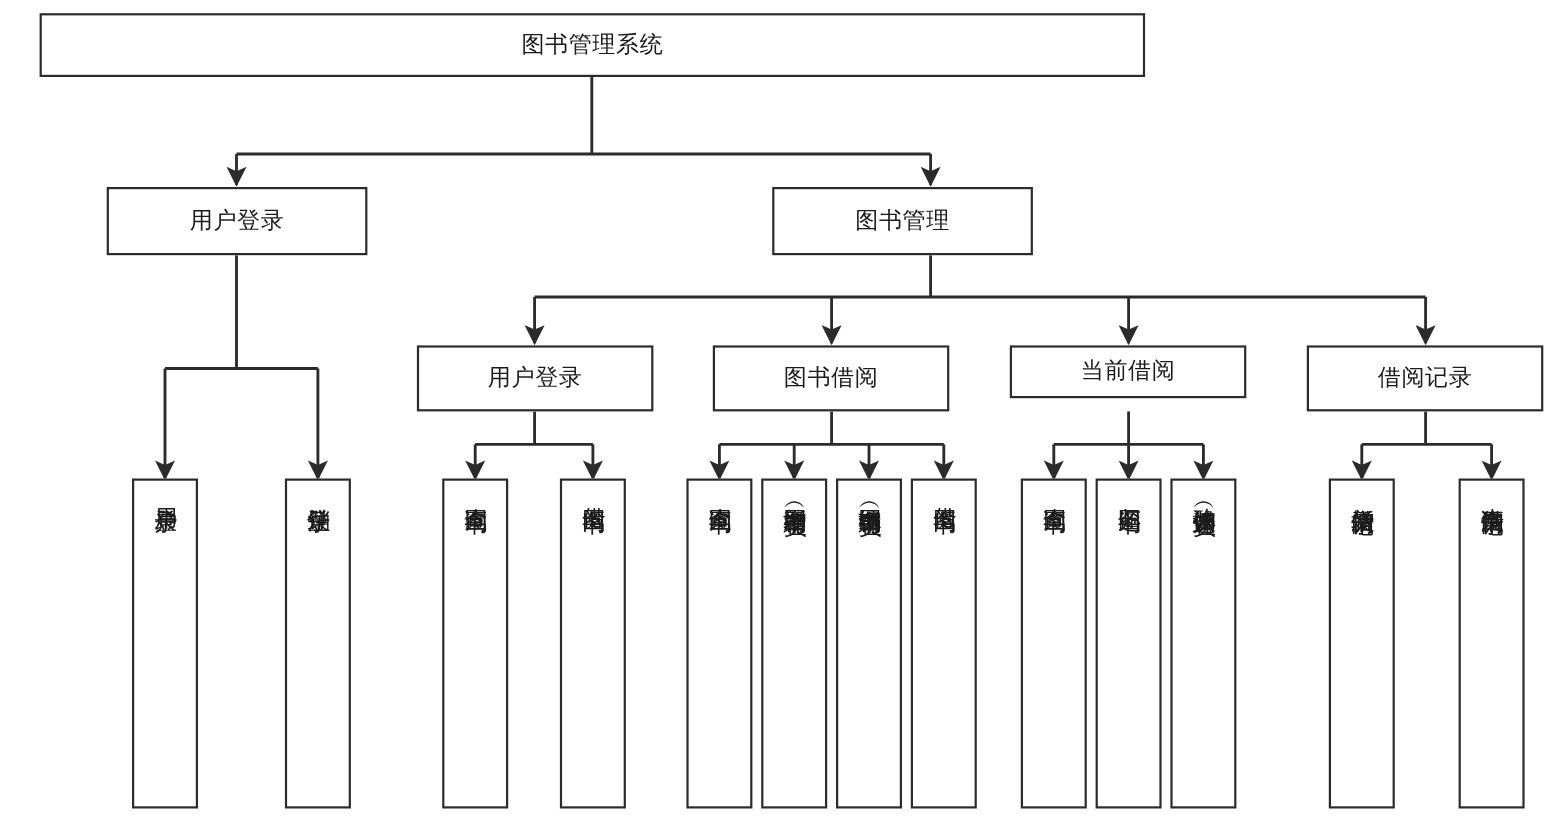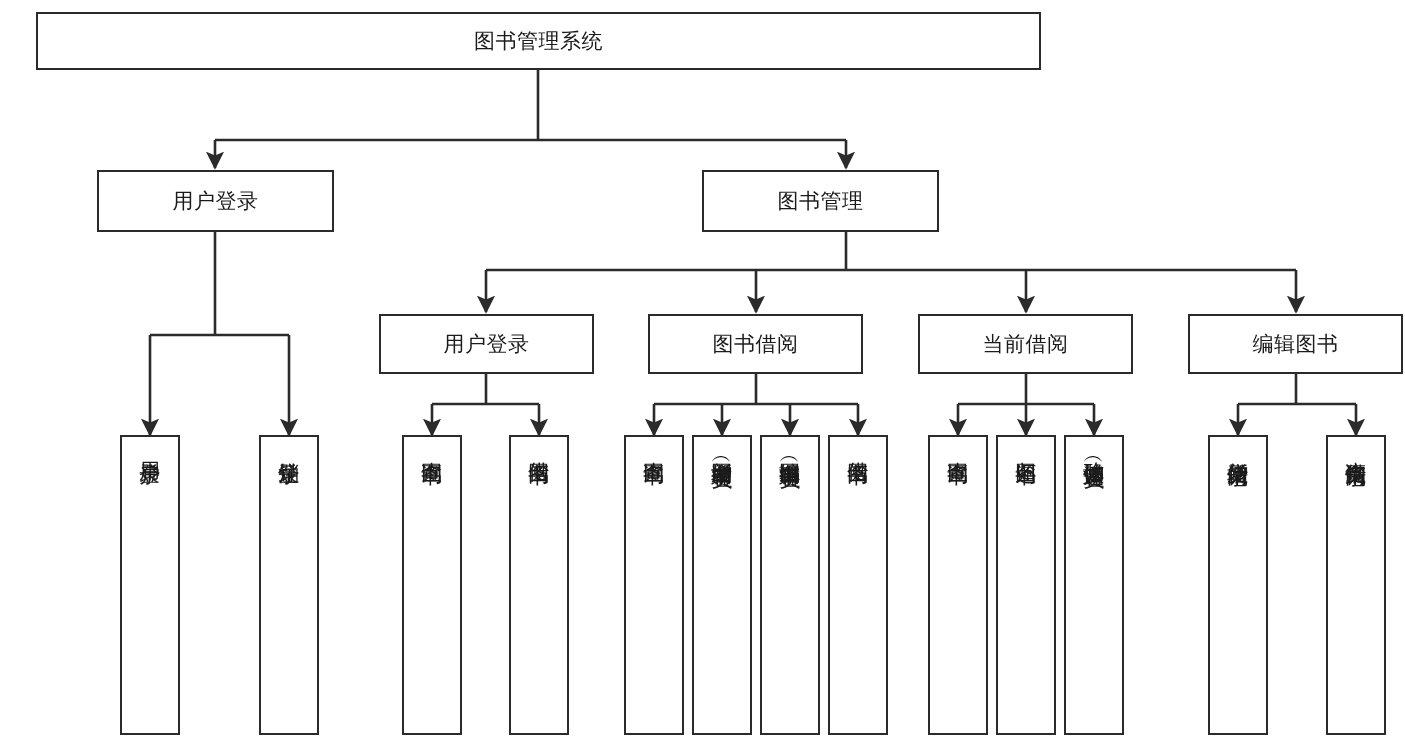--- a/index.html
+++ b/index.html
@@ -137,26 +137,26 @@
   </div>
 
   <div class="node horiz" style="left:363px; top:314px; width:215px; height:60px;">
     <span class="node-label">用户登录</span>
   </div>
 
   <div class="node horiz" style="left:632px; top:314px; width:215px; height:60px;">
     <span class="node-label">图书借阅</span>
   </div>
 
-  <div class="node horiz" style="left:902px; top:314px; width:215px; height:60px;">
+  <div class="node horiz" style="left:902px; top:314px; width:215px; height:48px;">
     <span class="node-label">当前借阅</span>
   </div>
 
   <div class="node horiz" style="left:1172px; top:314px; width:215px; height:60px;">
-    <span class="node-label">编辑图书</span>
+    <span class="node-label">借阅记录</span>
   </div>
 
   <div class="node vert" style="left:104px; top:435px; width:60px; height:300px;">
     <span class="node-label">用户登录</span>
   </div>
 
   <div class="node vert" style="left:243px; top:435px; width:60px; height:300px;">
     <span class="node-label">注销登录</span>
   </div>
 

